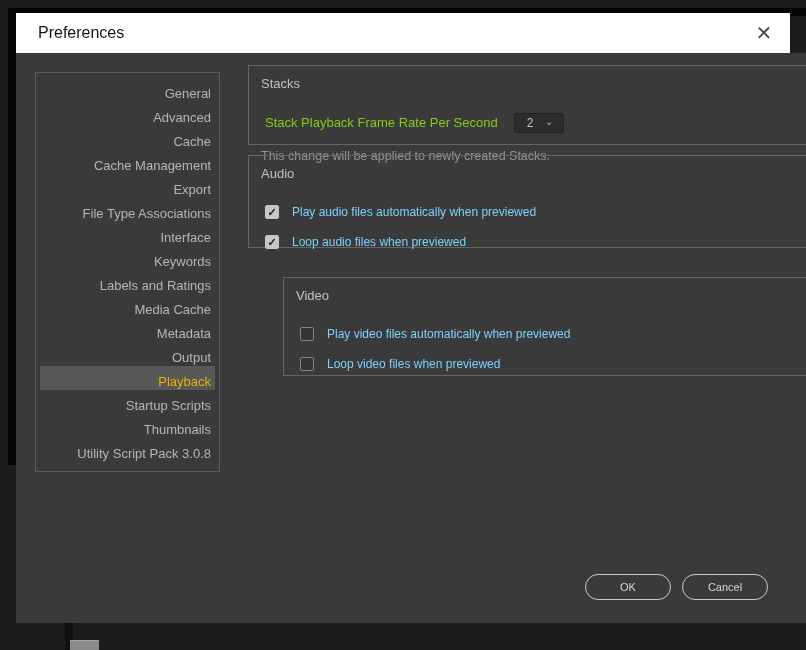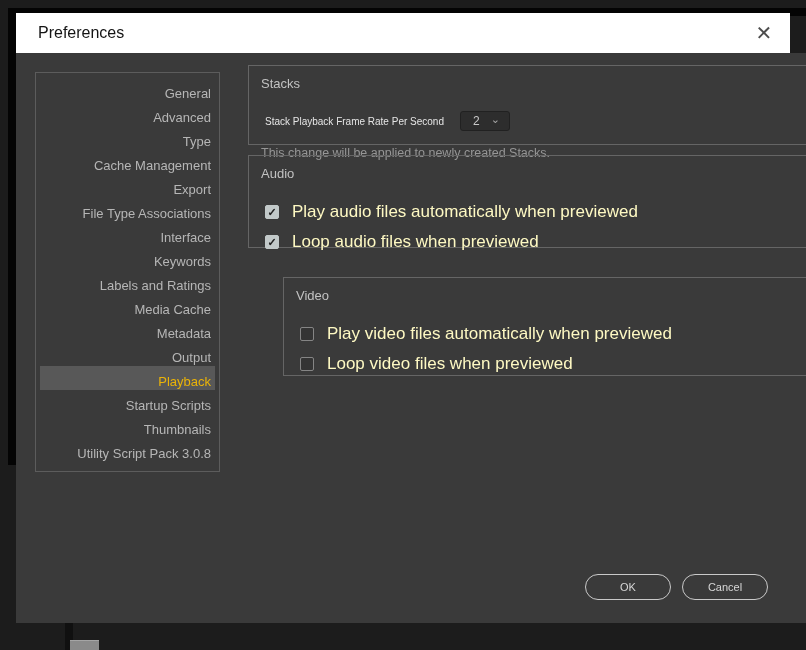--- a/index.html
+++ b/index.html
@@ -47,40 +47,40 @@
   .group {
     position:absolute; left:232px; width:623px;
     border:1px solid #656565; padding:6px 10px 8px 8px;
   }
   .group-title { font-size:13px; color:#c2c2c2; }
   .group.stacks { top:12px; height:80px; }
   .group.audio  { top:102px; height:93px; }
   .group.video  { top:224px; height:99px;margin-left:35px; }
 
   .frame-row { display:flex; align-items:center; margin-top:12px; gap:12px; }
-  .frame-label { font-size:10px; color:#e5e5e5; }
+  .frame-label { font-size:13px; color:#84cc16; }
   .select {
     display:inline-flex; align-items:center; justify-content:space-between;
     width:50px; height:20px; background:#2d2d2d; border:1px solid #212121;
     border-radius:3px; padding:0 5px 0 8px; cursor:pointer;
   }
   .select .sel-value { font-size:12px; color:#c8c8c8; }
   .select .chev { font-size:11px; color:#a6a6a6; line-height:10px; margin-top:-4px; }
   .note { margin-top:7px; font-size:12.5px; color:#969696; }
 
   .opt-row { display:flex; align-items:center; gap:9px; margin-top:14px; height:18px; cursor:default; }
   .opt-row + .opt-row { margin-top:12px; }
   .cb {
     width:14px; height:14px; border-radius:2px; flex:0 0 auto;
     background:#343434; border:1px solid #858585;
     display:flex; align-items:center; justify-content:center;
     font-size:11px; line-height:12px; color:#222; font-weight:bold;
   }
   .cb.checked { background:#c2c9c9; border:1px solid #c2c9c9; }
-  .opt-label { font-size:17px; color:#fef9c3; }
+  .opt-label { font-size:12px; color:#7dd3fc; }
 
   
   .btn {
     position:absolute; top:521px; width:86px; height:26px;
     border:1px solid #c9c9c9; border-radius:13px; background:transparent;
     color:#d6d6d6; font-size:11px; font-family:"Liberation Sans", sans-serif;
     display:flex; align-items:center; justify-content:center; cursor:pointer;
   }
   .btn.ok { left:569px; }
   .btn.cancel { left:666px; }
@@ -100,21 +100,21 @@
   <div class="titlebar">
     <div class="title">Preferences</div>
     <div class="close-btn">✕</div>
   </div>
 
   <div class="dialog-body">
 
     <div class="sidebar">
         <div class="sb-item">General</div>
         <div class="sb-item">Advanced</div>
-        <div class="sb-item">Type</div>
+        <div class="sb-item">Cache</div>
         <div class="sb-item">Cache Management</div>
         <div class="sb-item">Export</div>
         <div class="sb-item">File Type Associations</div>
         <div class="sb-item">Interface</div>
         <div class="sb-item">Keywords</div>
         <div class="sb-item">Labels and Ratings</div>
         <div class="sb-item">Media Cache</div>
         <div class="sb-item">Metadata</div>
         <div class="sb-item">Output</div>
         <div class="sb-item selected">Playback</div>

